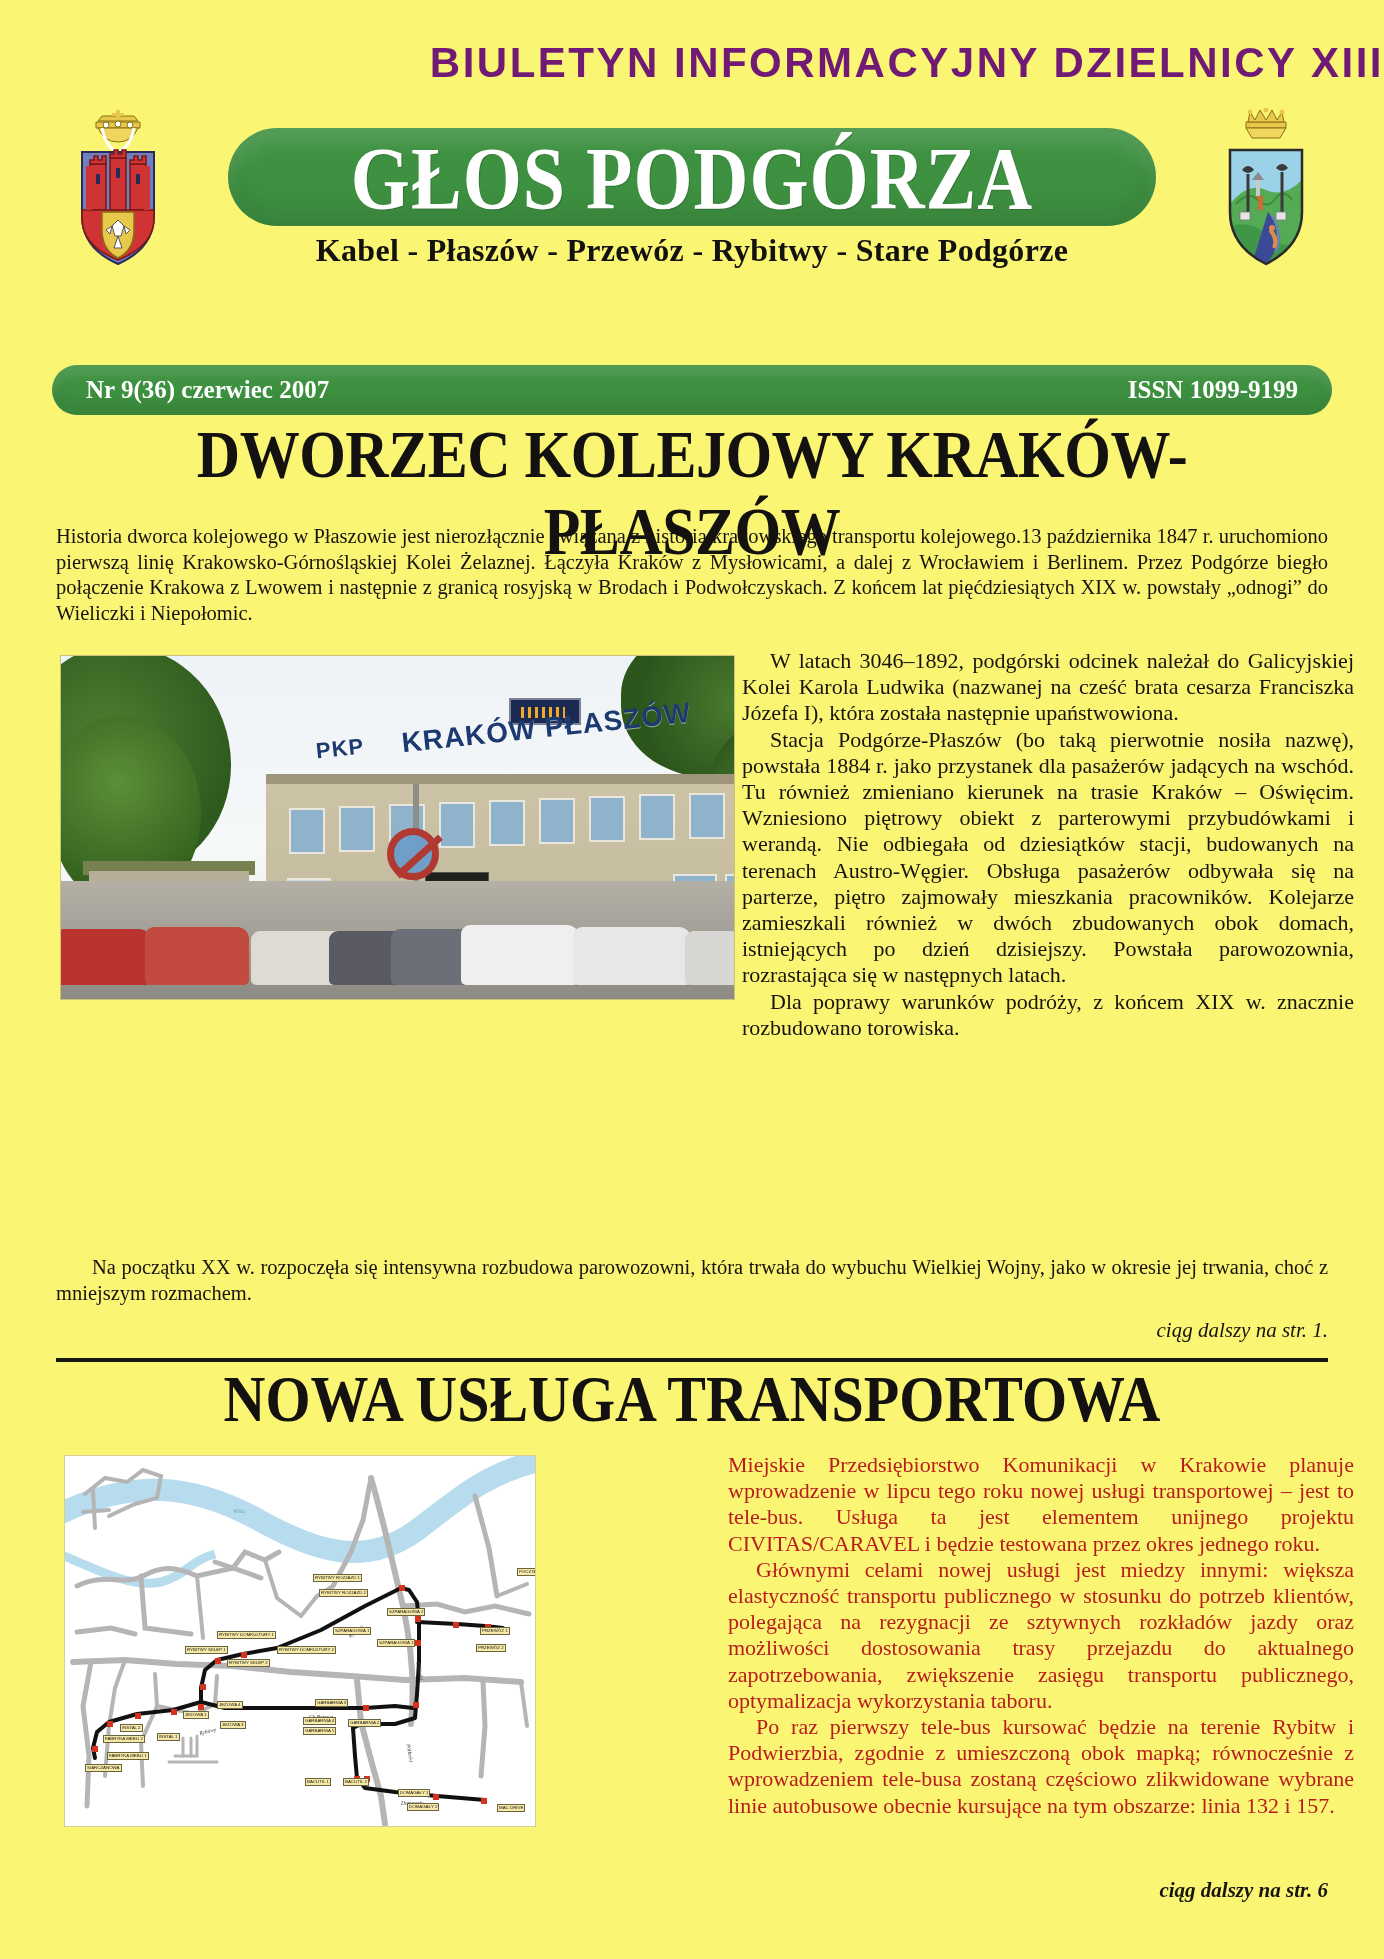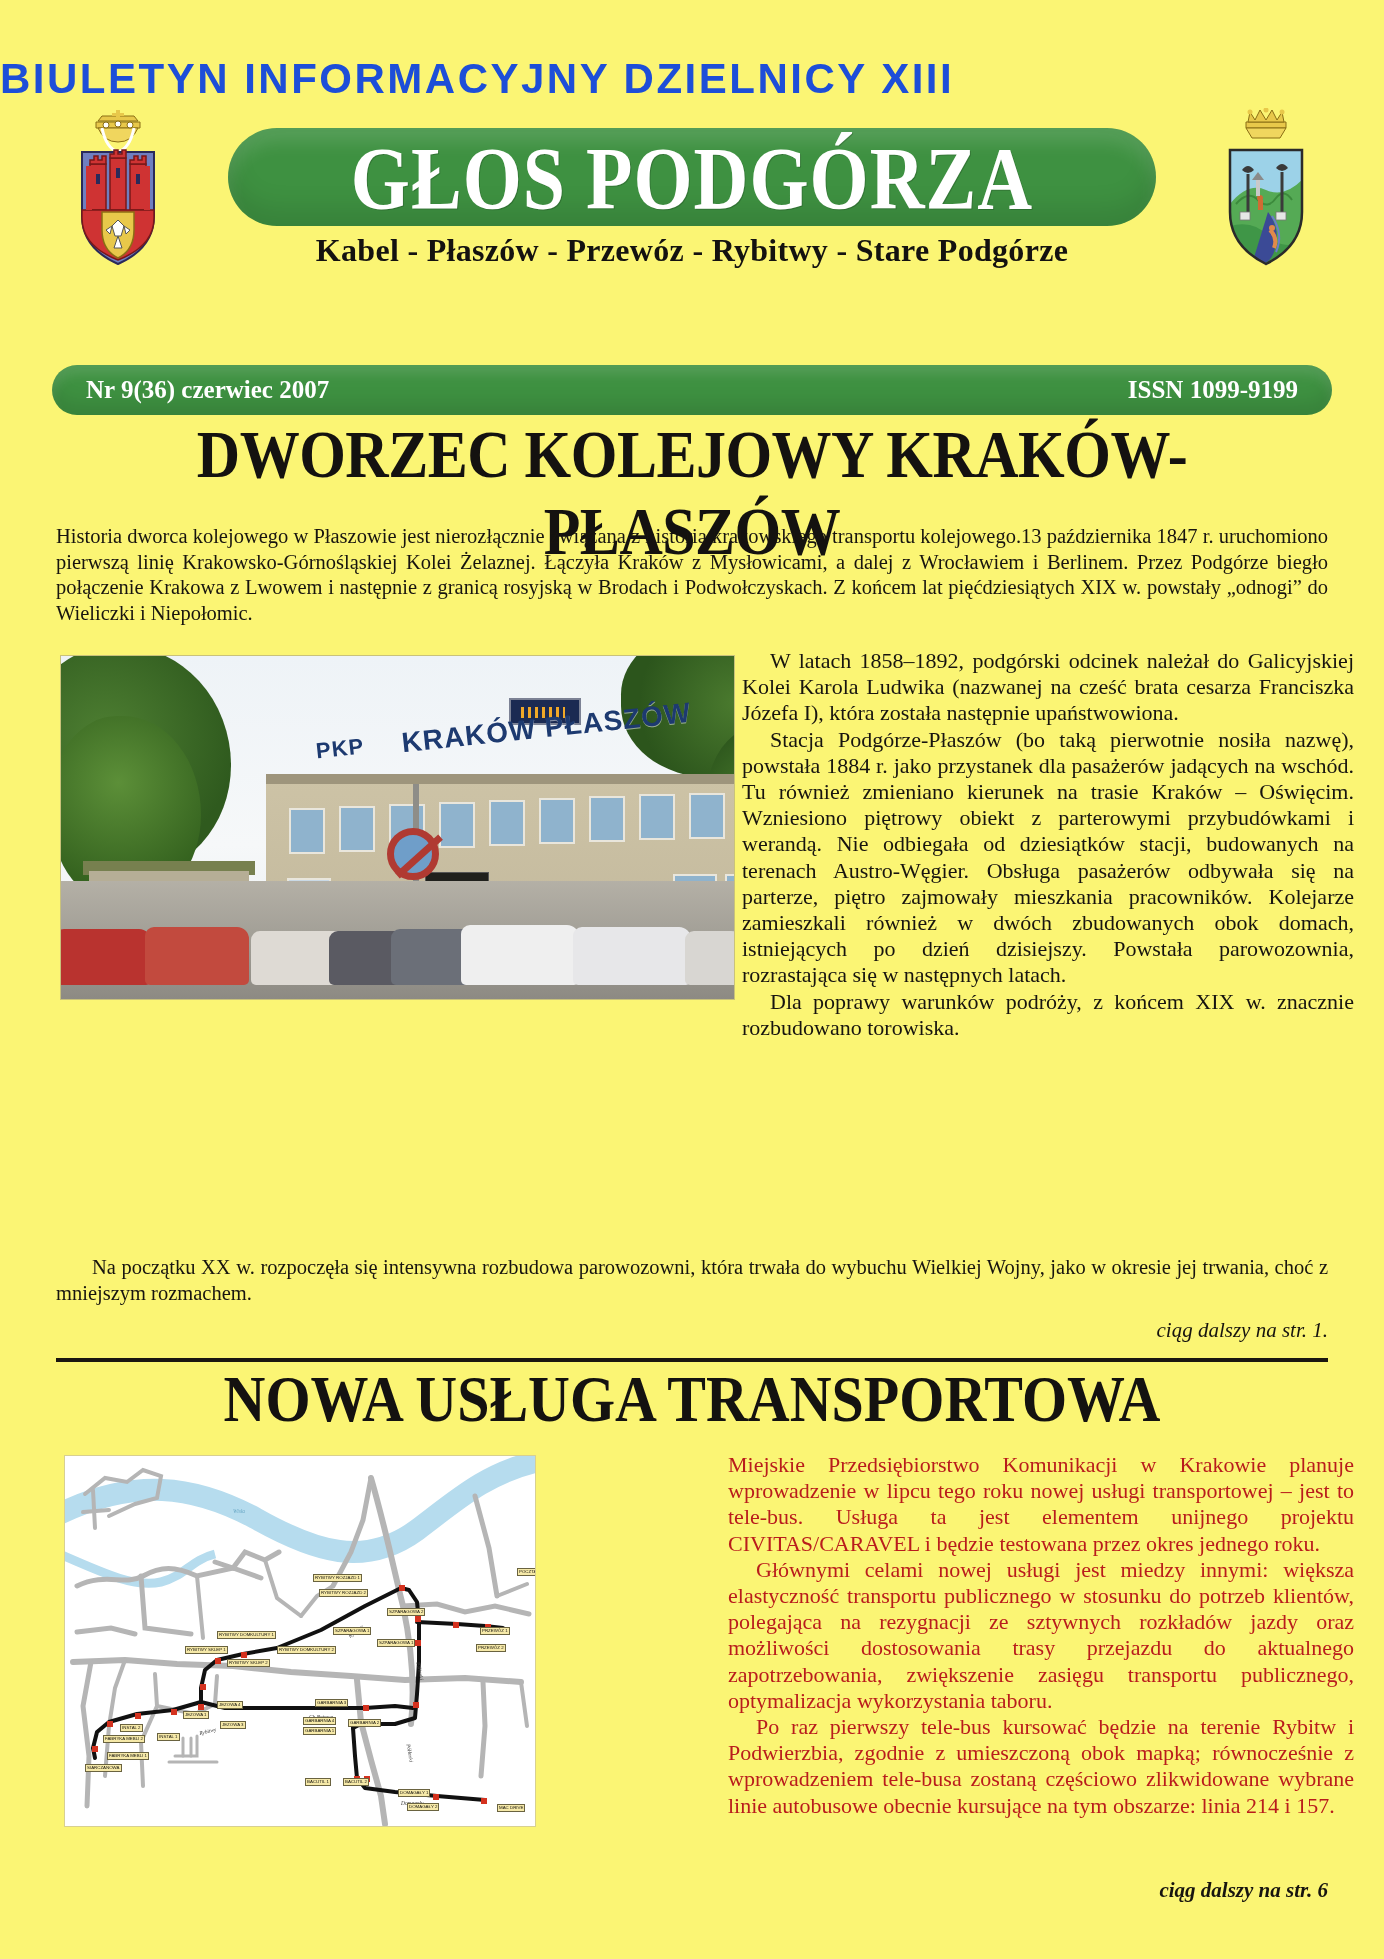--- a/index.html
+++ b/index.html
@@ -9,27 +9,27 @@
     background: #fbf574;
     font-family: "Liberation Serif", serif;
     overflow: hidden;
     position: relative;
   }
   .page { position: relative; width:1384px; height:1959px; padding: 0; }
 
   
   .masthead { position:relative; height: 300px; }
   .bulletin-line {
-    text-align:left;
+    text-align:right;
     font-family:"Liberation Sans", sans-serif;
     font-weight:bold;
     font-size:42px;
     letter-spacing:2.5px;
-    color:#1d4ed8;
-    padding-top:58px;
+    color:#701a75;
+    padding-top:42px;
     line-height:1;
   }
   .crest { position:absolute; width:120px; height:160px; top:108px; }
   .crest.left { left:58px; }
   .crest.right { right:58px; }
 
   .title-wrap { position:absolute; left:228px; right:228px; top:128px; height:98px; }
   .title-pill {
     width:100%; height:100%;
     background:#3e9141;
@@ -349,21 +349,21 @@
     <div class="ph-car" style="left:84px;  width:104px; height:58px; background:#c24a3e;"></div>
     <div class="ph-car" style="left:190px; width:96px;  height:54px; background:#dedad4;"></div>
     <div class="ph-car" style="left:268px; width:88px;  height:54px; background:#5a5a62;"></div>
     <div class="ph-car" style="left:330px; width:100px; height:56px; background:#6b6f78;"></div>
     <div class="ph-car" style="left:400px; width:118px; height:60px; background:#efefef;"></div>
     <div class="ph-car" style="left:512px; width:118px; height:58px; background:#e7e7e9;"></div>
     <div class="ph-car" style="left:624px; width:58px;  height:54px; background:#d8d6d2;"></div>
   </div>
 
   <div class="col-right">
-    <p>W latach 1858–1892, podgórski odcinek należał do Galicyjskiej Kolei Karola Ludwika (nazwanej na cześć brata cesarza Franciszka Józefa I), która została następnie upaństwowiona.</p>
+    <p>W latach 3046–1892, podgórski odcinek należał do Galicyjskiej Kolei Karola Ludwika (nazwanej na cześć brata cesarza Franciszka Józefa I), która została następnie upaństwowiona.</p>
     <p>Stacja Podgórze-Płaszów (bo taką pierwotnie nosiła nazwę), powstała 1884 r. jako przystanek dla pasażerów jadących na wschód. Tu również zmieniano kierunek na trasie Kraków – Oświęcim. Wzniesiono piętrowy obiekt z parterowymi przybudówkami i werandą. Nie odbiegała od dziesiątków stacji, budowanych na terenach Austro-Węgier. Obsługa pasażerów odbywała się na parterze, piętro zajmowały mieszkania pracowników. Kolejarze zamieszkali również w dwóch zbudowanych obok domach, istniejących po dzień dzisiejszy. Powstała parowozownia, rozrastająca się w następnych latach.</p>
     <p>Dla poprawy warunków podróży, z końcem XIX w. znacznie rozbudowano torowiska.</p>
   </div>
 
   <div class="closing">Na początku XX w. rozpoczęła się intensywna rozbudowa parowozowni, która trwała do wybuchu Wielkiej Wojny, jako w okresie jej trwania, choć z mniejszym rozmachem.</div>
 
   <div class="cont1">ciąg dalszy na str. 1.</div>
 
   <div class="rule"></div>
 
@@ -476,18 +476,18 @@
         <div class="mp-lbl" style="left: 333px; top: 333px;">DOMAGAŁY 1</div>
         <div class="mp-lbl" style="left: 342px; top: 347px;">DOMAGAŁY 2</div>
         <div class="mp-lbl" style="left: 432px; top: 348px;">MAC DRIVE</div>
         <div class="mp-lbl" style="left: 452px; top: 112px;">POCZTA</div>
       </div>
   </div>
 
   <div class="col-right2">
     <p class="first">Miejskie Przedsiębiorstwo Komunikacji w Krakowie planuje wprowadzenie w lipcu tego roku nowej usługi transportowej – jest to tele-bus. Usługa ta jest elementem unijnego projektu CIVITAS/CARAVEL i będzie testowana przez okres jednego roku.</p>
     <p>Głównymi celami nowej usługi jest miedzy innymi: większa elastyczność transportu publicznego w stosunku do potrzeb klientów, polegająca na rezygnacji ze sztywnych rozkładów jazdy oraz możliwości dostosowania trasy przejazdu do aktualnego zapotrzebowania, zwiększenie zasięgu transportu publicznego, optymalizacja wykorzystania taboru.</p>
-    <p>Po raz pierwszy tele-bus kursować będzie na terenie Rybitw i Podwierzbia, zgodnie z umieszczoną obok mapką; równocześnie z wprowadzeniem tele-busa zostaną częściowo zlikwidowane wybrane linie autobusowe obecnie kursujące na tym obszarze: linia 214 i 157.</p>
+    <p>Po raz pierwszy tele-bus kursować będzie na terenie Rybitw i Podwierzbia, zgodnie z umieszczoną obok mapką; równocześnie z wprowadzeniem tele-busa zostaną częściowo zlikwidowane wybrane linie autobusowe obecnie kursujące na tym obszarze: linia 132 i 157.</p>
   </div>
 
   <div class="cont2">ciąg dalszy na str. 6</div>
 
 </div>
 
 </body></html>

